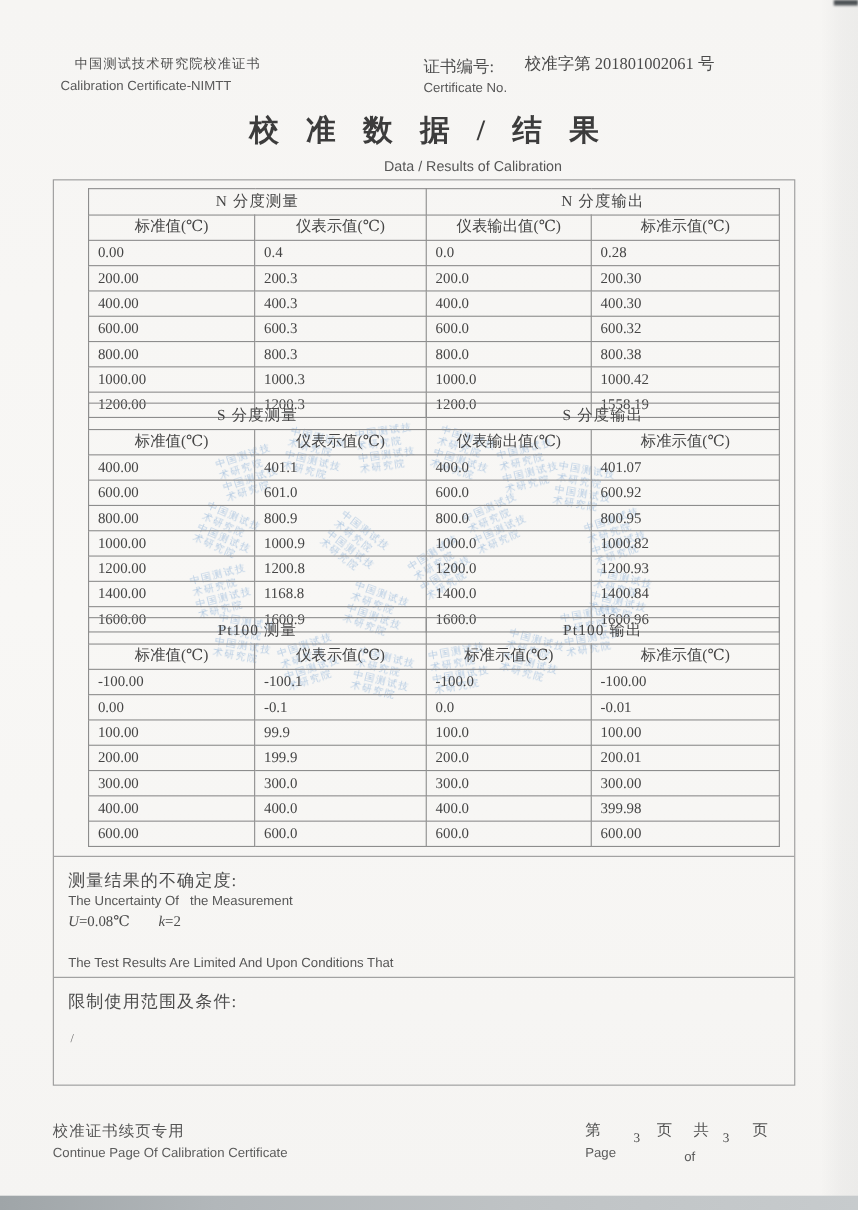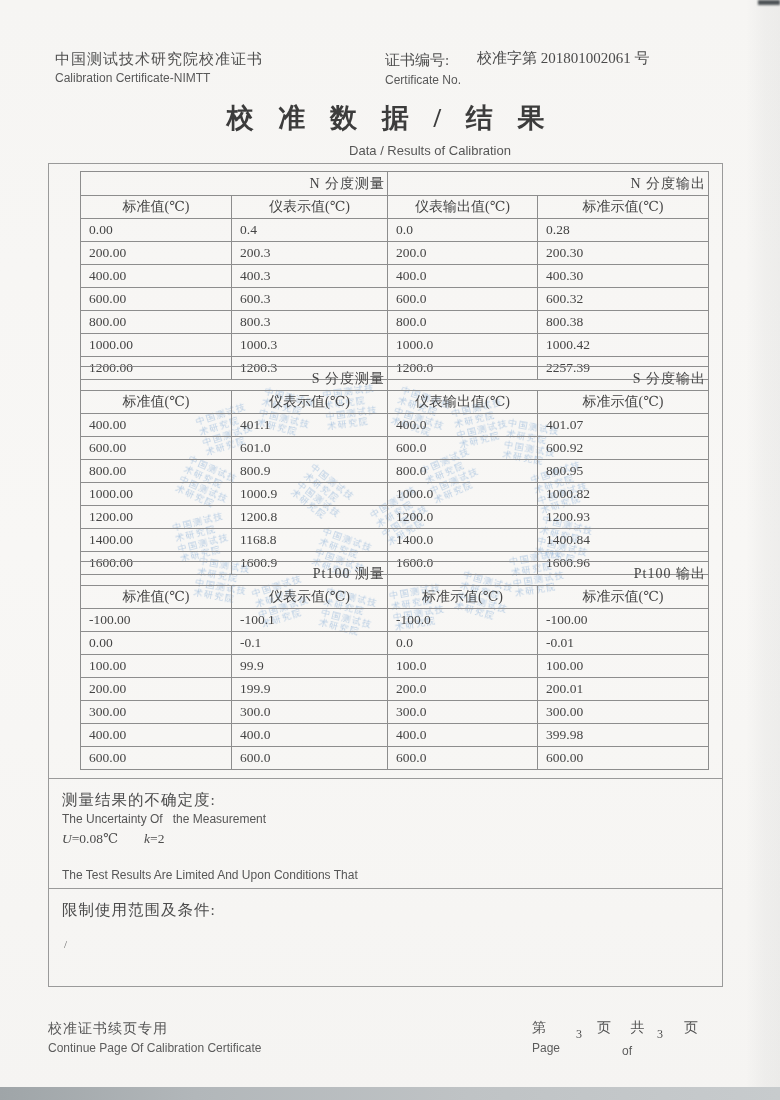--- a/index.html
+++ b/index.html
@@ -1,21 +1,21 @@
 <!DOCTYPE html>
 <html><head>
 <meta charset="utf-8">
 <style>
   html,body{margin:0;padding:0;}
   body{width:780px;height:1100px;position:relative;overflow:hidden;
        background:#f7f6f4;font-family:"Liberation Serif","DejaVu Serif",serif;color:#474747;}
   .page{position:absolute;inset:0;background:linear-gradient(180deg,#f6f5f3 0%,#f8f7f5 50%,#f5f4f2 100%);}
 
   
-  .hdr-org-cn{position:absolute;left:55px;top:50px;font-size:15px;color:#4f4f4f;letter-spacing:1px;}
+  .hdr-org-cn{position:absolute;left:68px;top:50px;font-size:12px;color:#4f4f4f;letter-spacing:1px;}
   .hdr-org-en{position:absolute;left:55px;top:71px;font-size:12px;font-family:"Liberation Sans",sans-serif;color:#585858;}
   .hdr-cert-label-cn{position:absolute;left:385px;top:51px;font-size:15px;color:#4f4f4f;}
   .hdr-cert-value{position:absolute;left:477px;top:49px;font-size:15px;color:#4a4a4a;}
   .hdr-cert-label-en{position:absolute;left:385px;top:73px;font-size:12px;font-family:"Liberation Sans",sans-serif;color:#585858;}
 
   .doc-title{position:absolute;left:0;top:100px;width:780px;text-align:center;font-size:27px;font-weight:600;
              letter-spacing:9px;color:#3c3c3c;}
   .doc-subtitle{position:absolute;left:0;top:143px;width:780px;text-align:center;font-size:13px;
                 font-family:"Liberation Sans",sans-serif;color:#565656;padding-left:40px;}
 
@@ -26,21 +26,21 @@
   .hdivider.d2{top:724px;}
 
   
   table.cal{position:absolute;left:80px;width:628px;border-collapse:collapse;table-layout:fixed;z-index:2;background:transparent;}
   table.cal.t1{top:171px;}
   table.cal.t2{top:366px;}
   table.cal.t3{top:561px;}
   table.cal td,table.cal th{border:1px solid #8d8d8d;font-weight:normal;font-size:13.5px;color:#454545;
         height:20px;line-height:1;padding:1px 4px 1px 8px;text-align:left;overflow:hidden;white-space:nowrap;background:transparent;}
   table.cal th{text-align:center;font-size:14px;padding:1px 2px;}
-  table.cal tr.grp th{border-bottom-color:#8d8d8d;height:21px;letter-spacing:1px;text-align:right;}
+  table.cal tr.grp th{border-bottom-color:#8d8d8d;height:21px;letter-spacing:1px;}
   col.c1{width:151px;} col.c2{width:156px;} col.c3{width:150px;} col.c4{width:171px;}
 
   
   .watermark{position:absolute;left:170px;top:378px;width:410px;height:250px;z-index:1;pointer-events:none;}
   .wm-chunk{position:absolute;display:block;width:54px;font-size:9px;line-height:1.2;letter-spacing:1.5px;
             opacity:.55;filter:blur(.6px);font-family:"Liberation Serif","DejaVu Serif",serif;}
 
   
   .unc-cn{position:absolute;left:62px;top:790px;font-size:15.5px;color:#4c4c4c;letter-spacing:1px;}
   .unc-en{position:absolute;left:62px;top:812px;font-size:12px;font-family:"Liberation Sans",sans-serif;color:#565656;white-space:pre;}
@@ -164,21 +164,21 @@
         <tr>
           <td>1000.00</td>
           <td>1000.3</td>
           <td>1000.0</td>
           <td>1000.42</td>
         </tr>
         <tr>
           <td>1200.00</td>
           <td>1200.3</td>
           <td>1200.0</td>
-          <td>2257.39</td>
+          <td>1558.19</td>
         </tr>
       </tbody>
   </table>
 
   <table class="cal t2">
     <colgroup>
         <col class="c1">
         <col class="c2">
         <col class="c3">
         <col class="c4">

